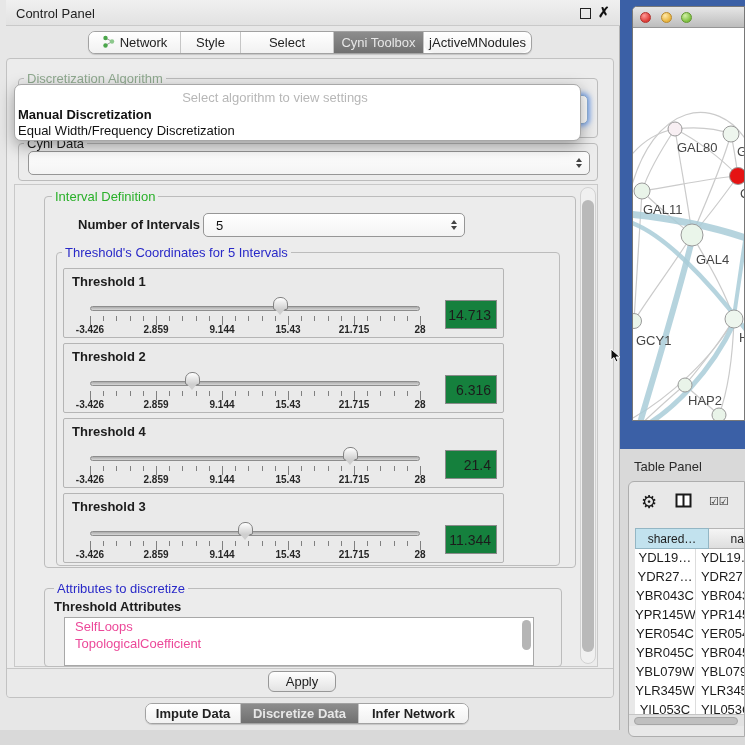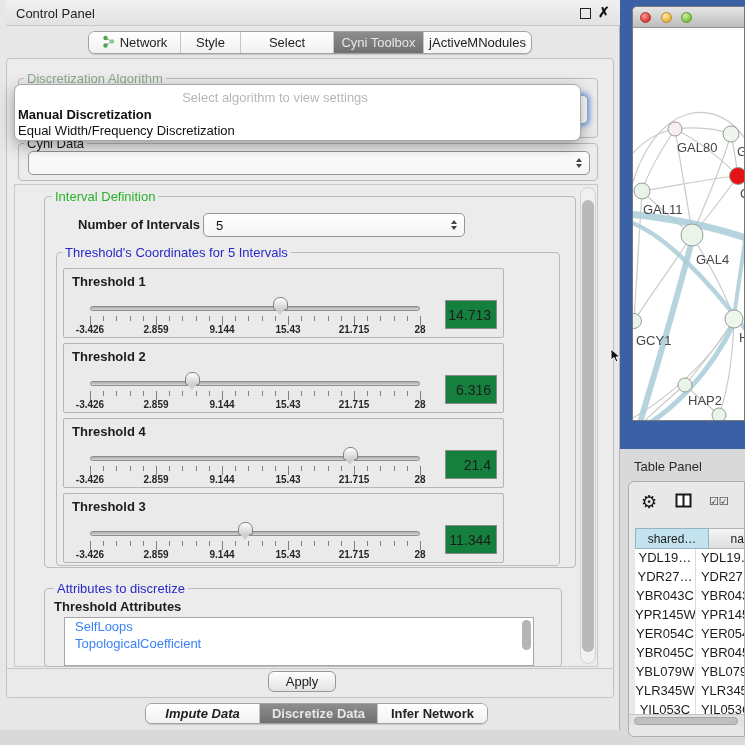--- a/index.html
+++ b/index.html
@@ -71,31 +71,31 @@
   .tick { position:absolute; top:0; width:1px; background:#808080; }
   .th-ticklabels { position:absolute; left:26px; top:55px; width:330px; height:12px; }
   .tick-label { position:absolute; top:0; transform:translateX(-50%); font-size:10px; font-weight:bold; color:#262626; white-space:nowrap; }
   .th-value { position:absolute; left:381px; top:31px; width:52px; height:29px; background:#15803d; border:1px solid #8a8a8a; font-size:14px; text-align:right; padding:6px 5px 0 0; }
 
   
   #grp-attr { left:44px; top:588px; width:518px; height:79px; }
   #grp-attr-title { left:54px; top:581px; color:#2929c8; }
   #attr-subtitle { position:absolute; left:54px; top:599px; font-weight:bold; font-size:13px; }
   #attr-list { position:absolute; left:64px; top:617px; width:470px; height:49px; background:#fff; border:1px solid #a8a8a8; overflow:hidden; }
-  .attr-item { padding-left:10px; font-size:13px; line-height:17px; color:#3b82f6; white-space:nowrap; }
+  .attr-item { padding-left:10px; font-size:13px; line-height:17px; color:#ec4899; white-space:nowrap; }
   #attr-scroll { position:absolute; left:457px; top:2px; width:9px; height:30px; background:#b5b5b5; border-radius:5px; }
 
   
   #apply-strip { position:absolute; left:7px; top:668px; width:606px; height:29px; background:#eaeaea; border-top:1px solid #c6c6c6; border-radius:0 0 4px 4px; }
   #apply-btn { position:absolute; left:268px; top:671px; width:68px; height:21px; background:linear-gradient(#fefefe,#e3e3e3); border:1px solid #979797; border-radius:6px; font-size:13px; text-align:center; padding-top:2px; }
 
   
   #bottom-tabs { left:145px; top:703px; height:21px; }
   #bottom-tabs .seg { font-weight:bold; }
-  #bottom-tabs .seg:nth-child(1){ width:114px;font-style:italic; } #bottom-tabs .seg:nth-child(2){ width:118px; }
+  #bottom-tabs .seg:nth-child(1){ width:95px; } #bottom-tabs .seg:nth-child(2){ width:118px; }
   #bottom-tabs .seg:nth-child(3){ width:109px; }
 
   
   #desktop-blue { position:absolute; left:620px; top:0; width:125px; height:449px; background:#3b60a6; }
   #net-window { position:absolute; left:632px; top:6px; width:113px; height:415px; border:1px solid #787878; border-radius:5px 0 0 0; overflow:hidden; background:#fff; }
   #net-titlebar { position:absolute; left:0; top:0; width:113px; height:21px; background:linear-gradient(#e6e6e6,#bdbdbd); border-bottom:1px solid #969696; }
   .light { position:absolute; top:4.5px; width:11px; height:11px; border-radius:50%; }
   #light-red { left:7px; background:radial-gradient(circle at 35% 30%, #ff9a96, #dd3b36 70%); border:1px solid #b2302c; }
   #light-yellow { left:28px; background:radial-gradient(circle at 35% 30%, #ffe9a8, #e8b33c 70%); border:1px solid #b8892c; }
   #light-green { left:48px; background:radial-gradient(circle at 35% 30%, #d2f0a6, #7dc03f 70%); border:1px solid #619630; }

